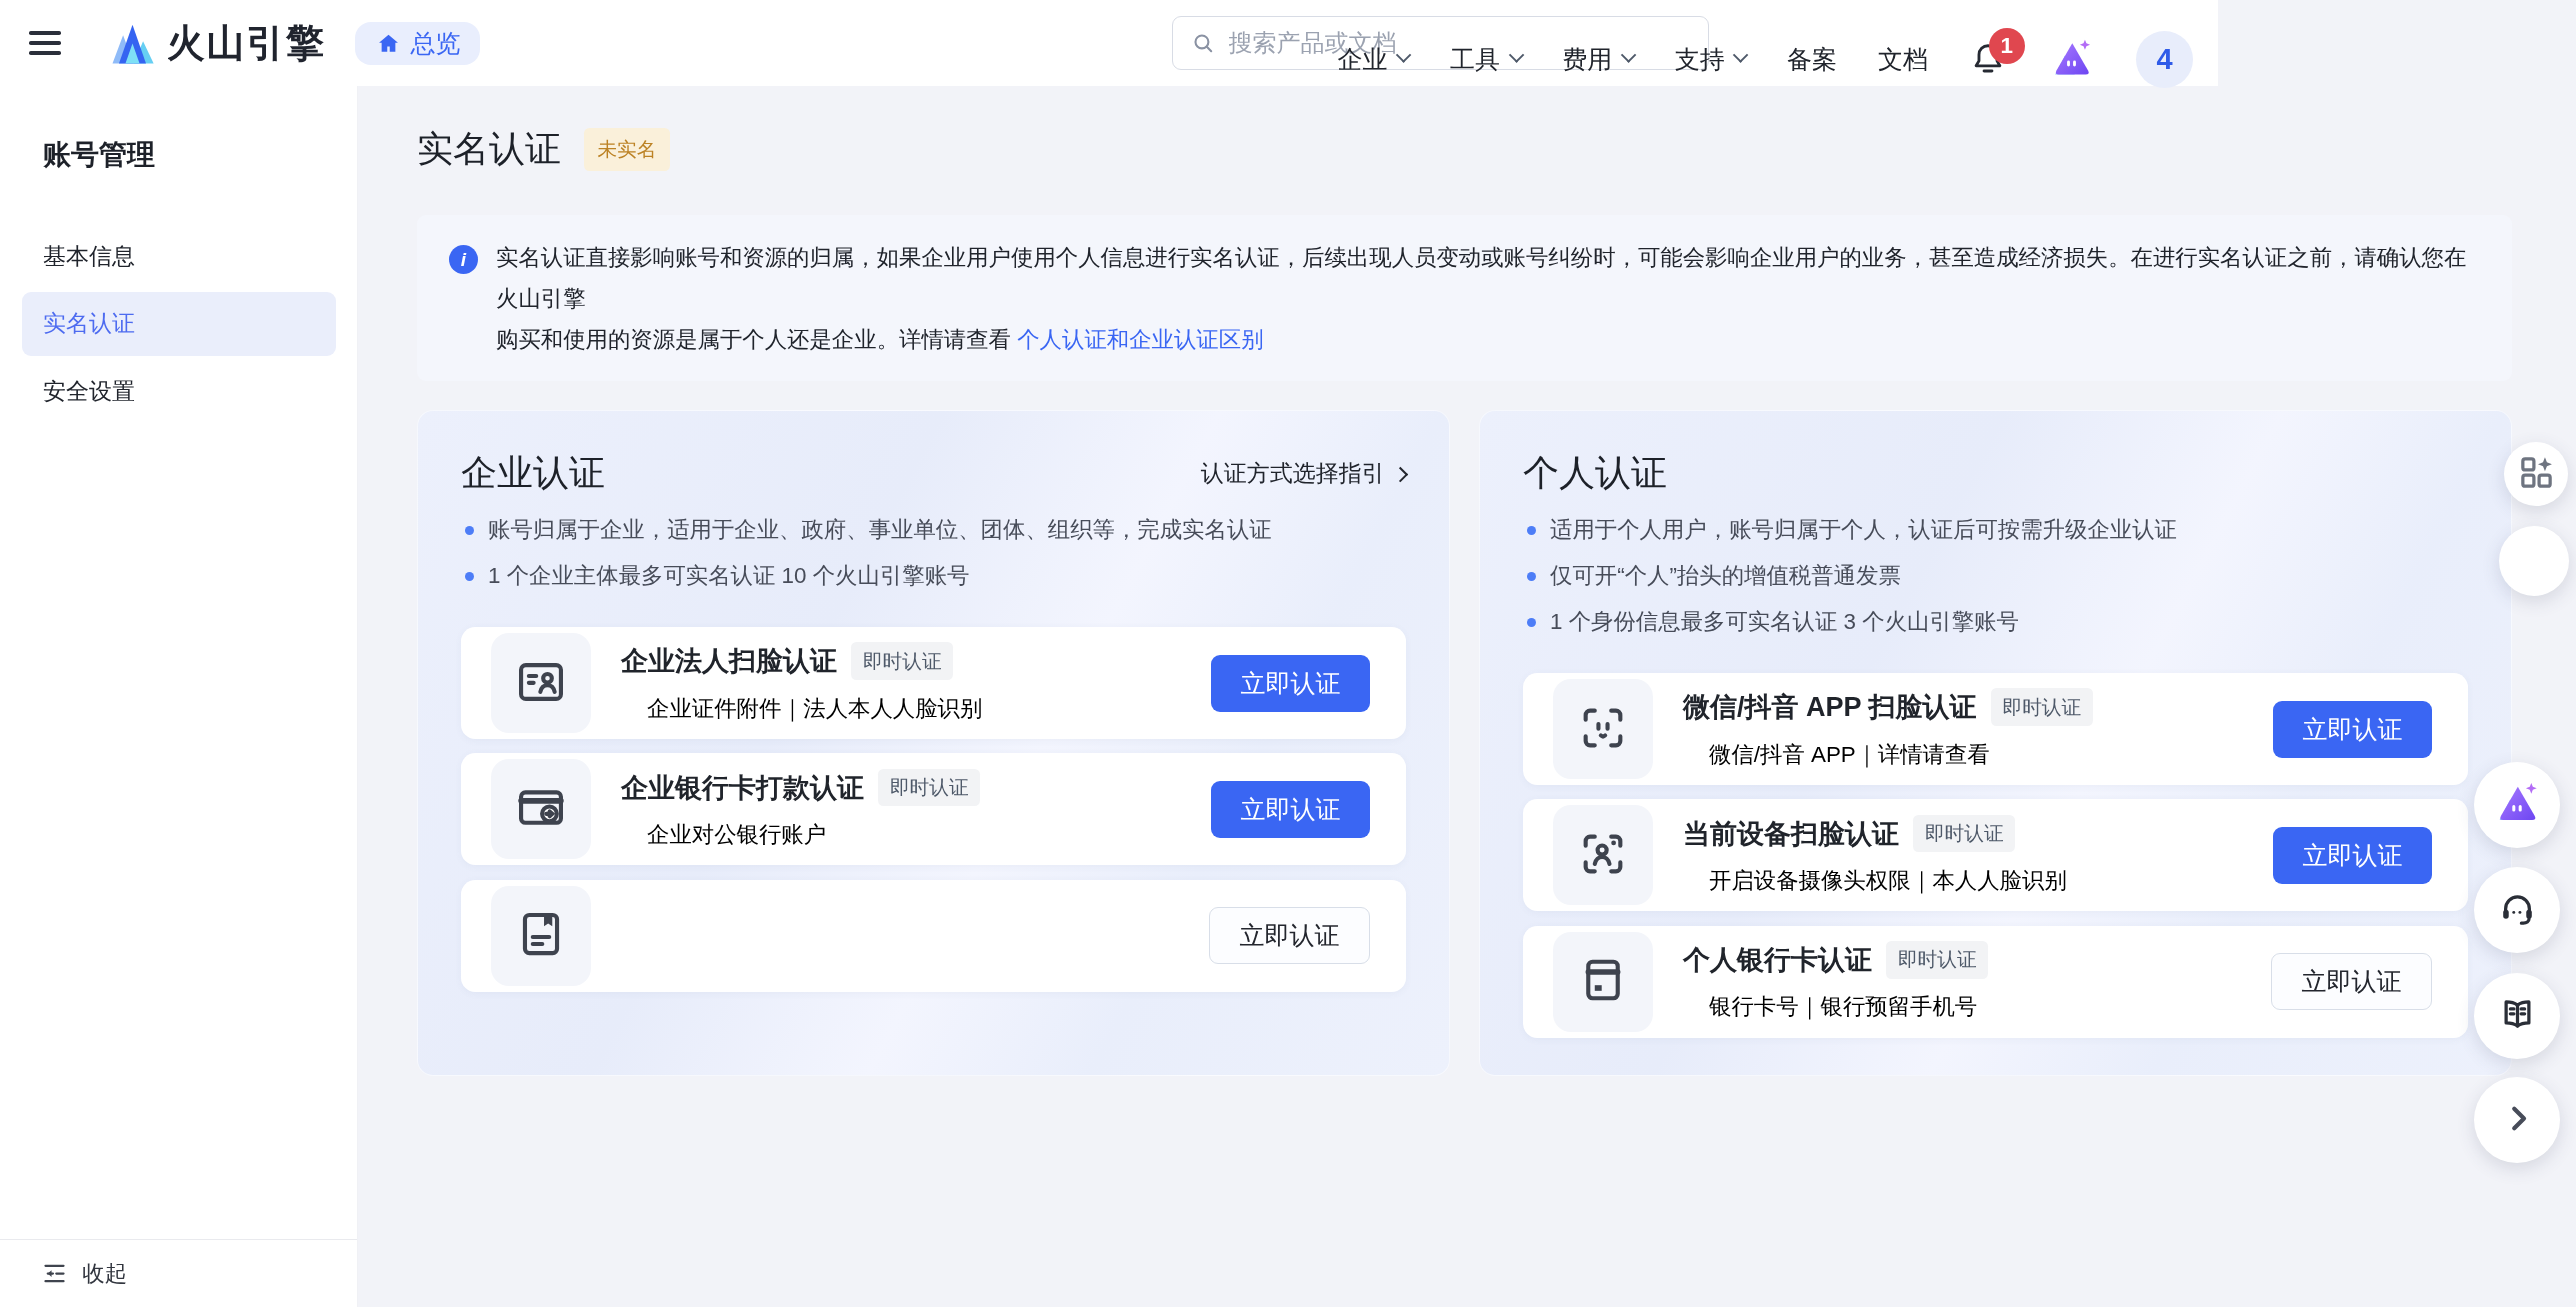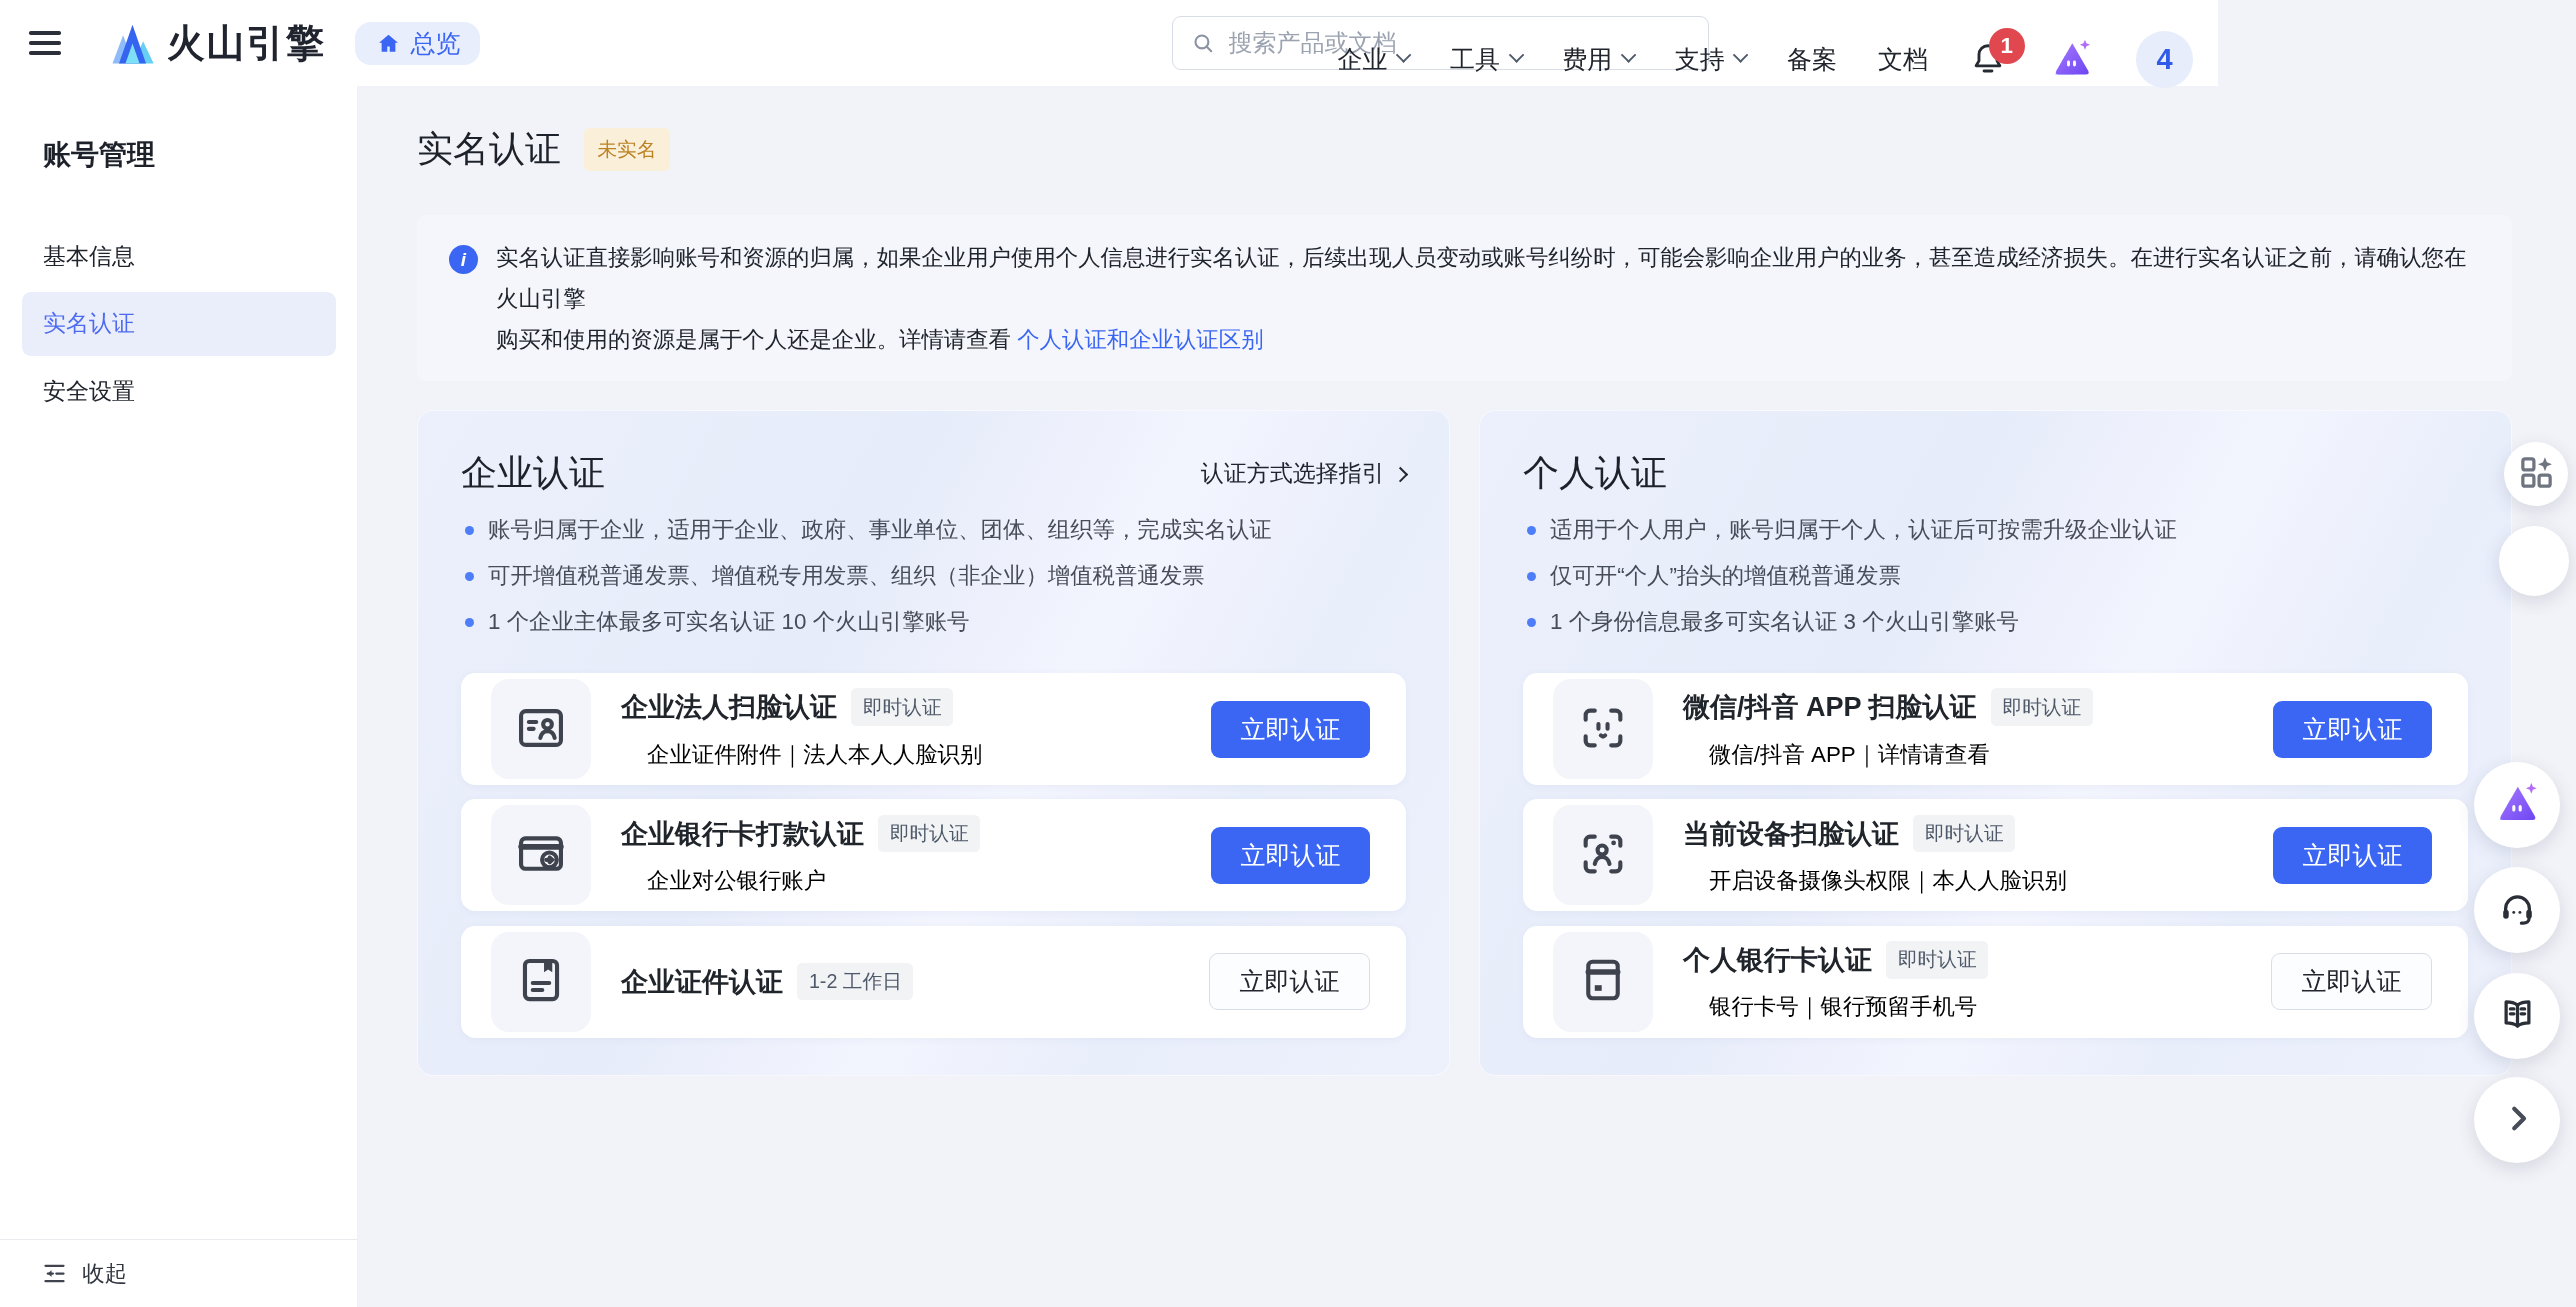--- a/index.html
+++ b/index.html
@@ -249,21 +249,20 @@
         <h2 class="card-title">企业认证</h2>
         <div class="guide-link">
           <span>认证方式选择指引</span>
           <span class="chev-right"></span>
         </div>
       </div>
       <ul class="bullets">
 
           <li>账号归属于企业，适用于企业、政府、事业单位、团体、组织等，完成实名认证</li>
 
-          <li>可开增值税普通发票、增值税专用发票、组织（非企业）增值税普通发票</li>
 
           <li>1 个企业主体最多可实名认证 10 个火山引擎账号</li>
 
       </ul>
       <div class="methods">
 
           <div class="method-row">
             <div class="icon-tile">
               <span><svg viewBox="0 0 24 24" fill="none" stroke="#3E434E" stroke-width="1.9" stroke-linecap="round">
                   <rect x="2.8" y="4.2" width="18.4" height="15.6" rx="2.2"></rect>
@@ -303,24 +302,20 @@
 
           <div class="method-row">
             <div class="icon-tile">
               <span><svg viewBox="0 0 24 24" fill="none" stroke="#3E434E" stroke-width="1.9" stroke-linecap="round">
                   <rect x="4.6" y="3.2" width="14.8" height="17.6" rx="2"></rect>
                   <path d="M13.4 3.6v4.8l1.9-1.2 1.9 1.2V3.6" fill="#3E434E" stroke="none"></path>
                   <path d="M8.2 13.4h7.6M8.2 16.6h4.4"></path>
                 </svg></span>
             </div>
             <div class="method-info">
-              <div class="method-title-row">
-                <span class="method-title">企业证件认证</span>
-                <span class="time-badge">1-2 工作日</span>
-              </div>
             </div>
             <button class="btn">立即认证</button>
           </div>
 
       </div>
     </section>
 
     <section class="card">
       <div class="card-head">
         <h2 class="card-title">个人认证</h2>

